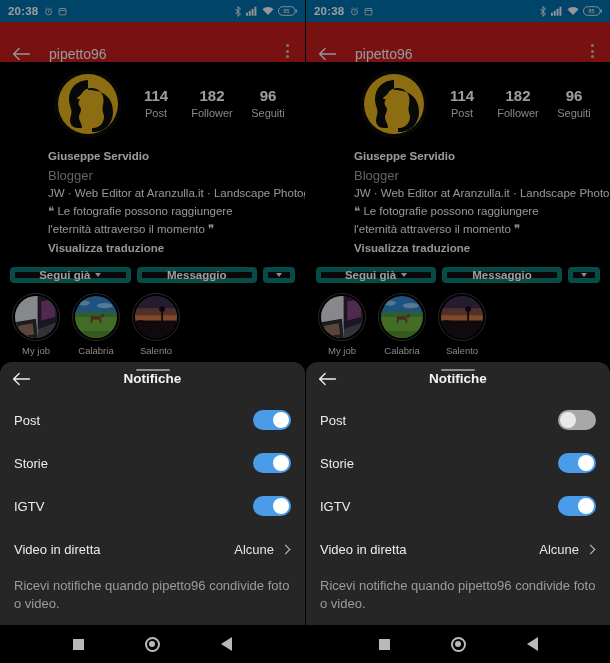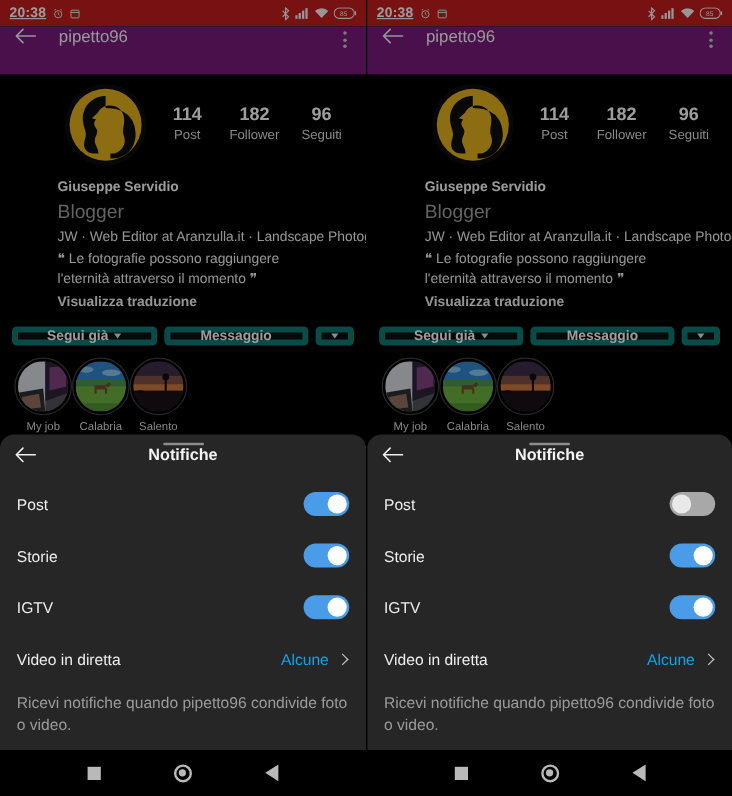--- a/index.html
+++ b/index.html
@@ -16,37 +16,36 @@
     background: #000;
     overflow: hidden;
   }
   .phone.right { border-left: 1px solid #000; }
 
   
   .statusbar {
     height: 22px;
     display: flex; align-items: center;
     padding: 0 8px;
-    background: #b91c1c;
+    background: #0369a1;
     color: #e6e6e6;
-    text-decoration: underline;
   }
   .sb-time { font-size: 11.5px; font-weight: 700; letter-spacing: .2px; color: #f0f0f0; }
   .sb-left-icons { display: flex; align-items: center; gap: 5px; margin-left: 6px; }
   .sb-spacer { flex: 1; }
   .sb-right-icons { display: flex; align-items: center; gap: 4px; }
   .ico { display: inline-block; line-height: 0; }
   .ico svg { display: block; }
 
   
   .appbar {
     height: 40px;
-    display: flex; align-items: flex-start;
+    display: flex; align-items: flex-end;
     padding: 0 12px;
-    background: #701a75;
+    background: #b91c1c;
   }
   .appbar-title {
     font-size: 14px; color: #e9e9e9;
     margin-left: 18px; font-weight: 400;
   }
   .appbar-spacer { flex: 1; }
   .kebab { display: flex; flex-direction: column; gap: 2.5px; align-items: center; padding: 4px; }
   .kebab i { width: 3px; height: 3px; border-radius: 50%; background: #bdbdbd; display: block; }
 
   
@@ -63,37 +62,37 @@
     overflow: hidden;
   }
   .avatar svg { display: block; }
   .stats { display: flex; flex: 1; justify-content: space-around; padding-left: 6px; }
   .stat { text-align: center; min-width: 56px; }
   .stat-num { font-size: 15px; font-weight: 700; color: #f2f2f2; line-height: 1.25; }
   .stat-lbl { font-size: 11px; color: #cfcfcf; line-height: 1.3; }
 
   .bio { padding: 6px 12px 0 12px; margin-left: 36px; }
   .bio-name { font-size: 11.5px; font-weight: 700; color: #efefef; line-height: 1.55; }
-  .bio-cat  { font-size: 16px; color: #9a9a9a; line-height: 1.5; }
+  .bio-cat  { font-size: 13px; color: #9a9a9a; line-height: 1.5; }
   .bio-line { font-size: 11.5px; color: #e4e4e4; line-height: 1.55; white-space: nowrap; }
   .bio-translate { font-size: 11.5px; font-weight: 700; color: #e4e4e4; line-height: 1.6; }
 
   .btnrow { display: flex; gap: 6px; padding: 10px 10px 0 10px; }
   .btn {
     height: 16px; border: 5px solid #0f766e; border-radius: 4px;
     background: #0d0d0d; color: #f0f0f0;
     font-size: 11.5px; font-weight: 700;
     display: flex; align-items: center; justify-content: center; gap: 5px;
   }
   .btn.grow { flex: 1; }
   .btn.sq { width: 32px; flex: 0 0 32px; }
   .chev-d { width: 0; height: 0; border-left: 3.5px solid transparent; border-right: 3.5px solid transparent; border-top: 4px solid #d8d8d8; }
 
   
-  .highlights { display: flex; padding: 10px 12px 0 12px; }
+  .highlights { display: flex; gap: 12px; padding: 10px 12px 0 12px; }
   .hl { width: 48px; text-align: center; }
   .hl-ring {
     width: 48px; height: 48px; border-radius: 50%;
     border: 1px solid #3d3d3d; padding: 2px;
     overflow: hidden;
   }
   .hl-img { width: 100%; height: 100%; border-radius: 50%; overflow: hidden; display: block; }
   .hl-img svg { display: block; width: 100%; height: 100%; }
   .hl-lbl { font-size: 9.5px; color: #cfcfcf; margin-top: 4px; white-space: nowrap; overflow: hidden; }
 
@@ -108,21 +107,21 @@
   .handle {
     width: 34px; height: 3.5px; border-radius: 2px;
     background: #8c8c8c; margin: 7px auto 0 auto;
   }
   .sheet-bar { height: 40px; display: flex; position: relative; padding: 0 12px; }
   .sheet-title { position: absolute; left: 0; right: 0; text-align: center; font-size: 13.5px; font-weight: 700; color: #f3f3f3; }
   .sheet-body { flex: 1; padding: 0 14px; }
 
   .row { height: 43px; display: flex; align-items: center; }
   .row-lbl { flex: 1; font-size: 13px; color: #ededed; }
-  .row-val { font-size: 13px; color: #0ea5e9; margin-right: 8px; }
+  .row-val { font-size: 13px; color: #e5e5e5; margin-right: 8px; }
   .chev-r {
     width: 7px; height: 7px;
     border-top: 1.6px solid #c6c6c6; border-right: 1.6px solid #c6c6c6;
     transform: rotate(45deg); margin-right: 2px;
   }
   .toggle {
     width: 38px; height: 20px; border-radius: 10px;
     position: relative; flex: 0 0 auto;
     background: #4a9ce8;
   }

